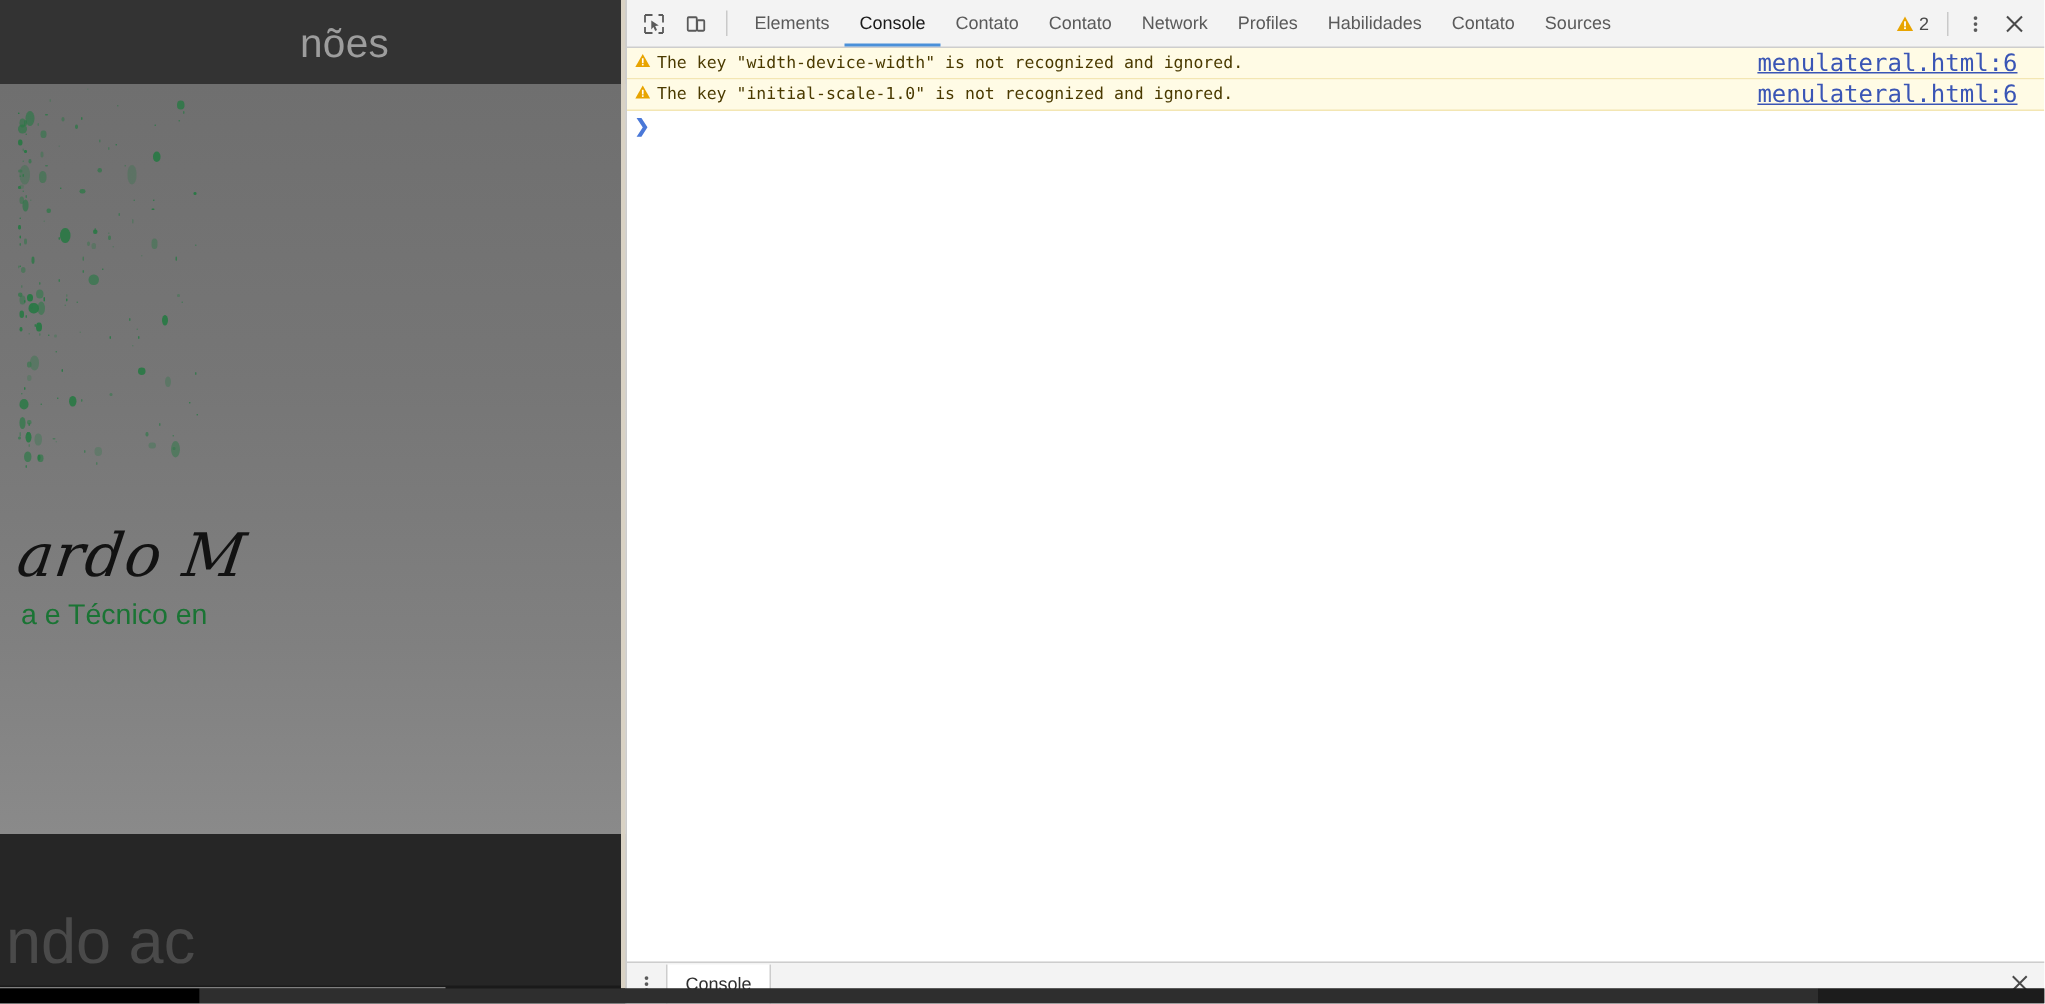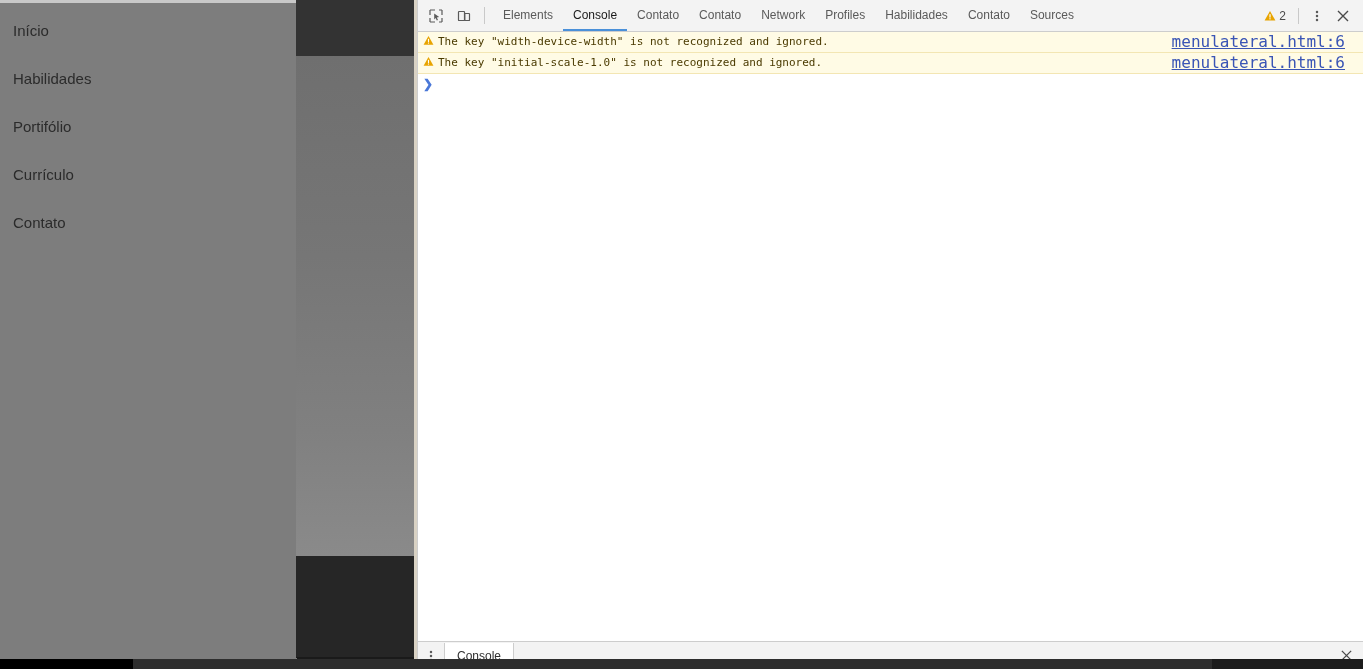--- a/index.html
+++ b/index.html
@@ -592,27 +592,20 @@
     </div>
 
     <div class="page-band">
       <div class="page-band-text">ndo ac</div>
     </div>
 
     <div class="page-scrollbar">
       <div class="thumb"></div>
     </div>
 
-    <div id="lateral-menu">
-      <div class="menu-item" style="top:19px">Início</div>
-      <div class="menu-item" style="top:67px">Habilidades</div>
-      <div class="menu-item" style="top:115px">Portifólio</div>
-      <div class="menu-item" style="top:163px">Currículo</div>
-      <div class="menu-item" style="top:211px">Contato</div>
-    </div>
 
     <div class="page-seam"></div>
   </div>
 
   <div id="devtools">
 
     <div class="dt-tabbar">
 
       <div class="dt-tool-btn">
         <svg width="14" height="14" viewBox="0 0 14 14">

